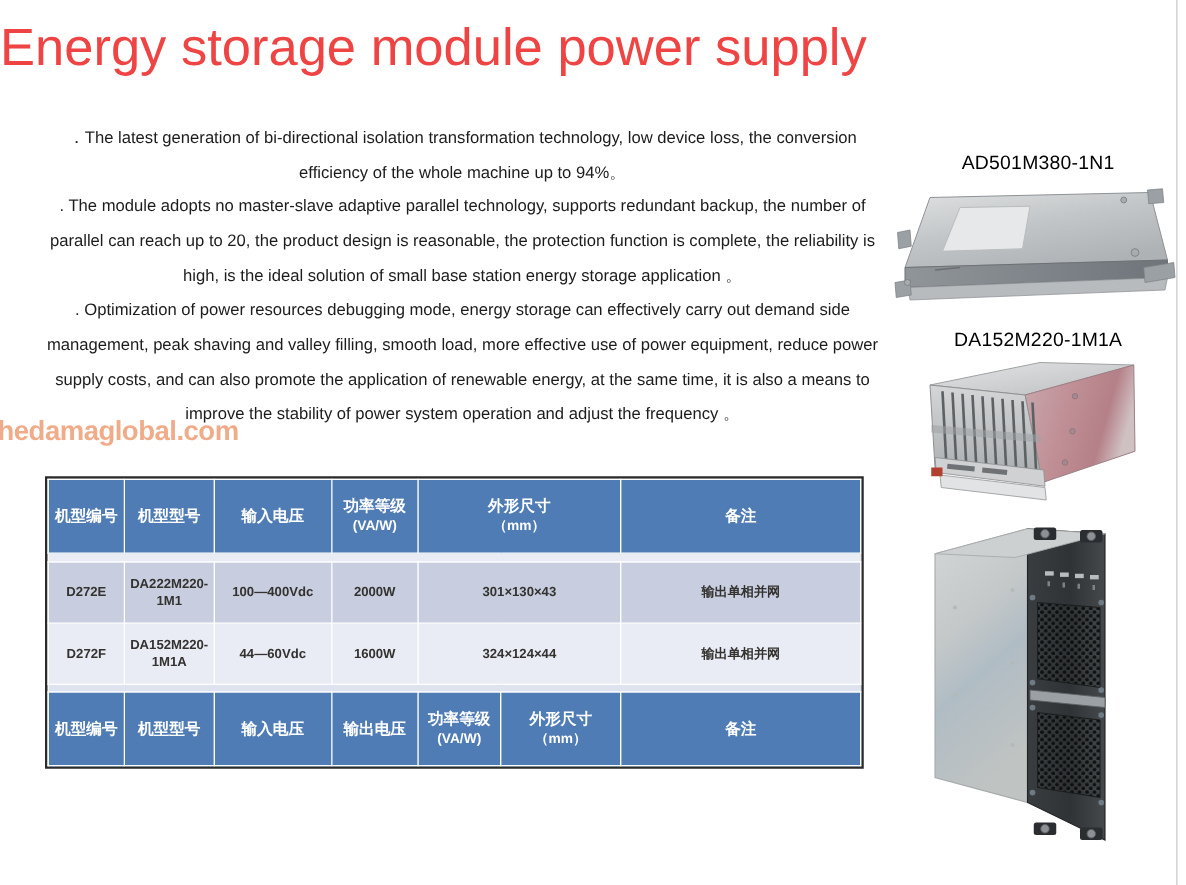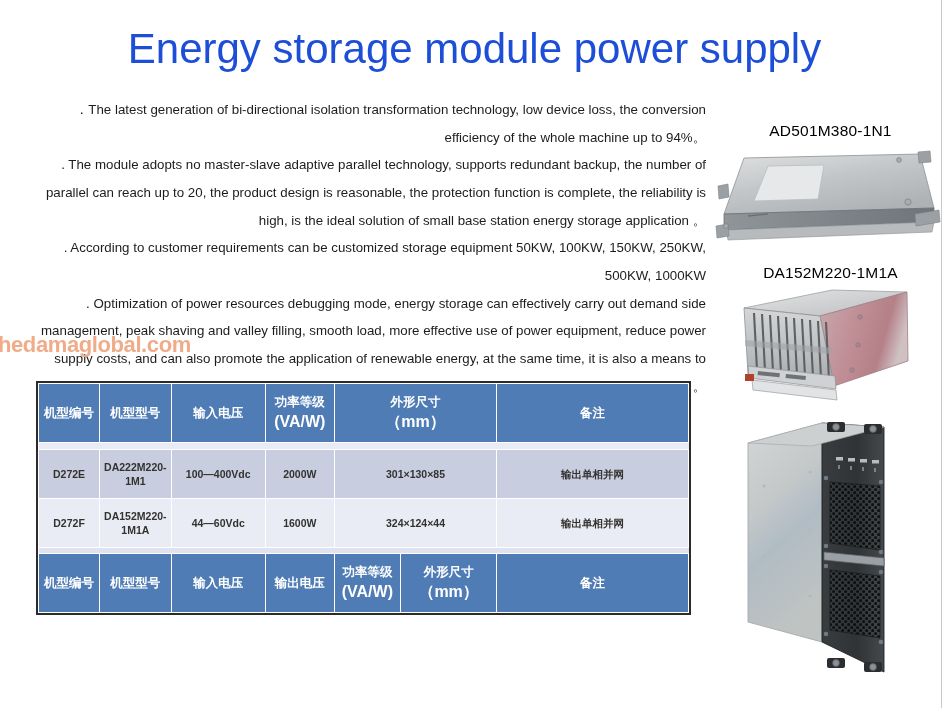--- a/index.html
+++ b/index.html
@@ -8,39 +8,39 @@
     background:#ffffff;
     font-family:"Liberation Sans","DejaVu Sans",sans-serif;
     color:#1a1a1a;
     overflow:hidden;
     position:relative;
   }
   .page{position:relative;width:949px;height:708px;}
 
   
   .title{
-    position:absolute;left:0;top:26px;width:949px;
-    text-align:center;
+    position:absolute;left:0;top:15px;width:949px;
+    text-align:left;
     font-size:42px;
     font-weight:400;
     letter-spacing:0px;
-    color:#1d4ed8;
+    color:#ef4444;
     font-family:"Liberation Sans","DejaVu Sans",sans-serif;
     line-height:1.1;
   }
 
   
   .body-text{
     position:absolute;
     left:34px;top:96px;width:672px;
     font-size:13.3px;
     line-height:2.08;
     color:#1c1c1c;
   }
-  .body-text p{margin:0;padding:0;text-align:right;}
+  .body-text p{margin:0;padding:0;text-align:center;}
 
   
   .watermark{
     position:absolute;
     left:-2px;top:332px;
     font-size:22px;
     font-weight:700;
     color:#f0a883;
     letter-spacing:-0.4px;
     opacity:.95;
@@ -73,21 +73,21 @@
     word-break:break-all;
     line-height:1.35;
   }
   table.spec thead th, tr.hdr td{
     background:#4f7cb4;
     color:#ffffff;
     font-weight:700;
     font-size:12.5px;
     height:52px;
   }
-  tr.hdr td .sub{font-size:16px;display:block;font-weight:700;}
+  tr.hdr td .sub{font-size:11px;display:block;font-weight:700;}
   tr.rowA td{background:#c8cee0;color:#33322f;height:42px;font-weight:700;font-size:10.5px;}
   tr.rowB td{background:#e9ecf5;color:#33322f;height:42px;font-weight:700;font-size:10.5px;}
   tr.spacer td{background:#e9ecf5;height:6px;padding:0;border:none;}
   tr.spacer2 td{background:#dfe3ef;height:5px;padding:0;border:none;}
 
   
   .prod{position:absolute;}
   .prod-label{
     text-align:center;
     font-size:15.5px;
@@ -105,21 +105,20 @@
 </head>
 <body>
 
 <div class="page">
 
   <div class="title">Energy storage module power supply</div>
 
   <div class="body-text">
     <p>．The latest generation of bi-directional isolation transformation technology, low device loss, the conversion efficiency of the whole machine up to 94%。</p>
     <p>. The module adopts no master-slave adaptive parallel technology, supports redundant backup, the number of parallel can reach up to 20, the product design is reasonable, the protection function is complete, the reliability is high, is the ideal solution of small base station energy storage application 。</p>
-    <p>. According to customer requirements can be customized storage equipment 50KW, 100KW, 150KW, 250KW, 500KW, 1000KW</p>
     <p>. Optimization of power resources debugging mode, energy storage can effectively carry out demand side management, peak shaving and valley filling, smooth load, more effective use of power equipment, reduce power supply costs, and can also promote the application of renewable energy, at the same time, it is also a means to improve the stability of power system operation and adjust the frequency 。</p>
   </div>
 
   <div class="watermark">hedamaglobal.com</div>
 
   <div class="table-wrap">
     <table class="spec">
       <colgroup>
         <col style="width:9.4%">
           <col style="width:11.0%">
@@ -148,21 +147,21 @@
 
       <tr class="spacer">
             <td colspan="7"></td>
           </tr>
 
       <tr class="rowA">
         <td>D272E</td>
         <td>DA222M220-1M1</td>
         <td>100—400Vdc</td>
         <td>2000W</td>
-        <td colspan="2">301×130×85</td>
+        <td colspan="2">301×130×43</td>
         <td>输出单相并网</td>
       </tr>
       <tr class="rowB">
         <td>D272F</td>
         <td>DA152M220-1M1A</td>
         <td>44—60Vdc</td>
         <td>1600W</td>
         <td colspan="2">324×124×44</td>
         <td>输出单相并网</td>
       </tr>

